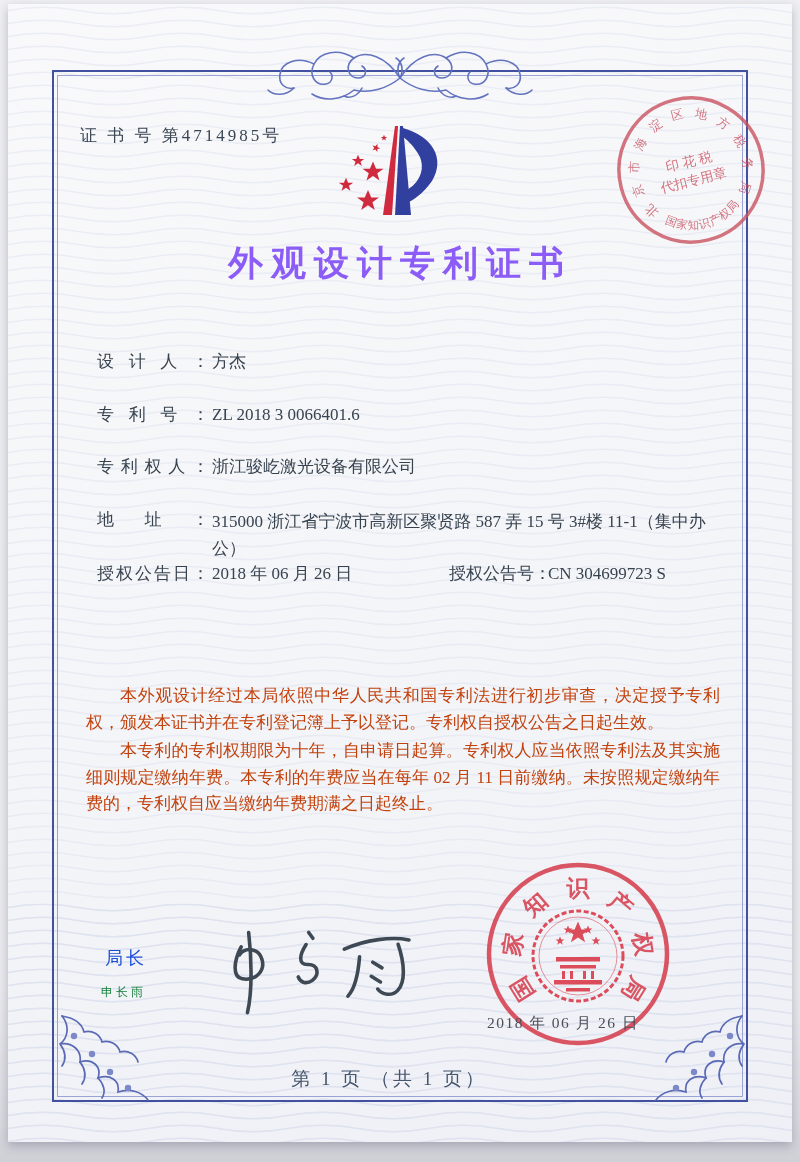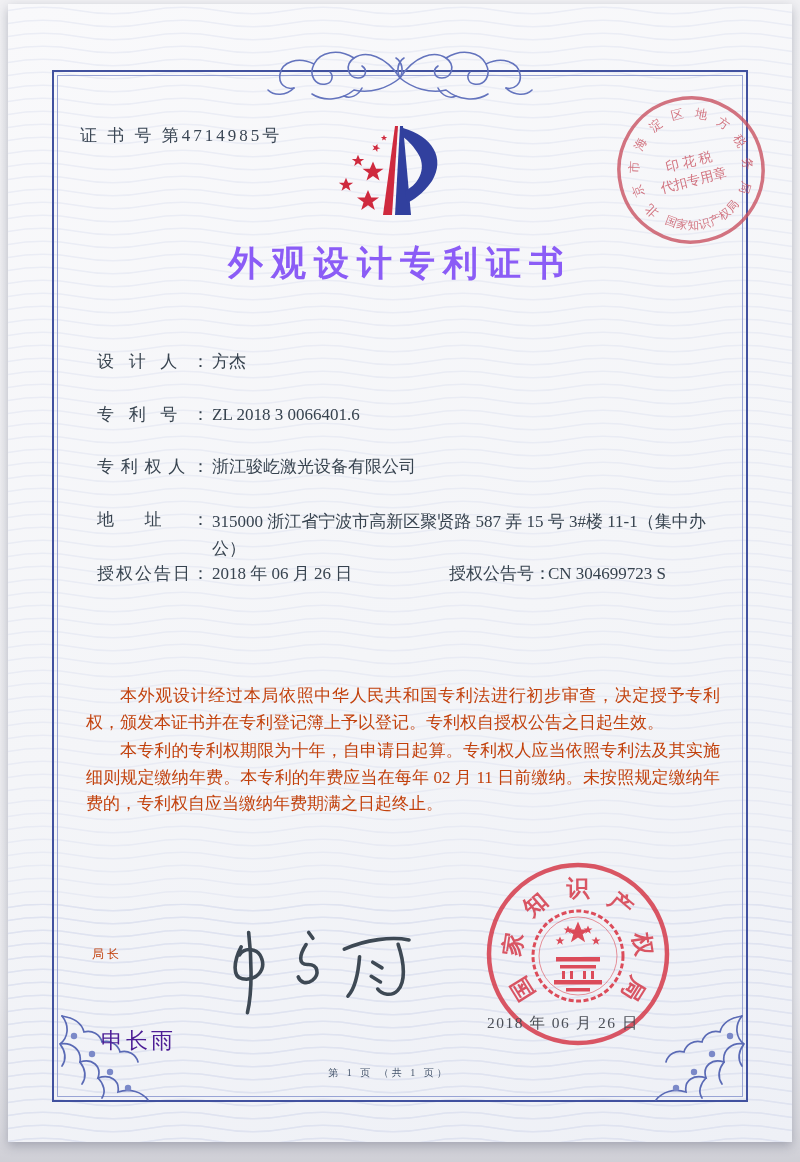--- a/index.html
+++ b/index.html
@@ -37,35 +37,35 @@
     vertical-align:top;margin-right:3px;
   }
   .fvalue{display:inline-block;vertical-align:top;}
   .addr-val{width:505px;line-height:27px;}
   .pair2{position:absolute;left:352px;top:0;white-space:nowrap;}
   .paras{
     position:absolute;left:86px;top:683px;width:634px;
     font-size:17px;line-height:26.5px;text-align:justify;color:#c2410c;
   }
   .paras p{margin:0 0 2px 0;text-indent:2em;}
-  .signer-title{position:absolute;left:92px;top:946px;font-size:12px;letter-spacing:3px;color:#c2410c;}
-  .signer-name{position:absolute;left:101px;top:1026px;font-size:22px;letter-spacing:3px;color:#4c1d95;}
+  .signer-title{position:absolute;left:105px;top:946px;font-size:18px;letter-spacing:3px;color:#1d4ed8;}
+  .signer-name{position:absolute;left:101px;top:984px;font-size:12px;letter-spacing:3px;color:#15803d;}
   .sig-svg{position:absolute;left:212px;top:922px;}
   .seal-svg{position:absolute;left:477px;top:853px;}
   .seal-date{
     position:absolute;left:487px;top:1013px;font-size:15.5px;letter-spacing:1.5px;color:#4b4f57;
   }
   .stamp-svg{position:absolute;left:607px;top:86px;opacity:.92;}
   .logo-svg{position:absolute;left:326px;top:108px;}
   .flourish-top{position:absolute;left:258px;top:44px;}
   .corner-right{position:absolute;left:650px;top:1012px;}
   .corner-left{position:absolute;left:54px;top:1012px;transform:scaleX(-1);}
   .footer{
     position:absolute;left:0;top:1066px;width:778px;text-align:center;
-    font-size:10px;letter-spacing:3px;color:#46566d;
+    font-size:19px;letter-spacing:3px;color:#46566d;
   }
   svg text{font-family:"Liberation Serif","DejaVu Serif",serif;}
 </style>
 </head>
 <body>
 
 <svg width="0" height="0" style="position:absolute">
   <defs>
     <path id="starP" d="M0,-10 L2.94,-3.09 10,-3.09 4.05,1.18 6.18,8.09 0,3.82 -6.18,8.09 -4.05,1.18 -10,-3.09 -2.94,-3.09 Z"></path>
     <pattern id="wv" width="140" height="13" patternUnits="userSpaceOnUse">

